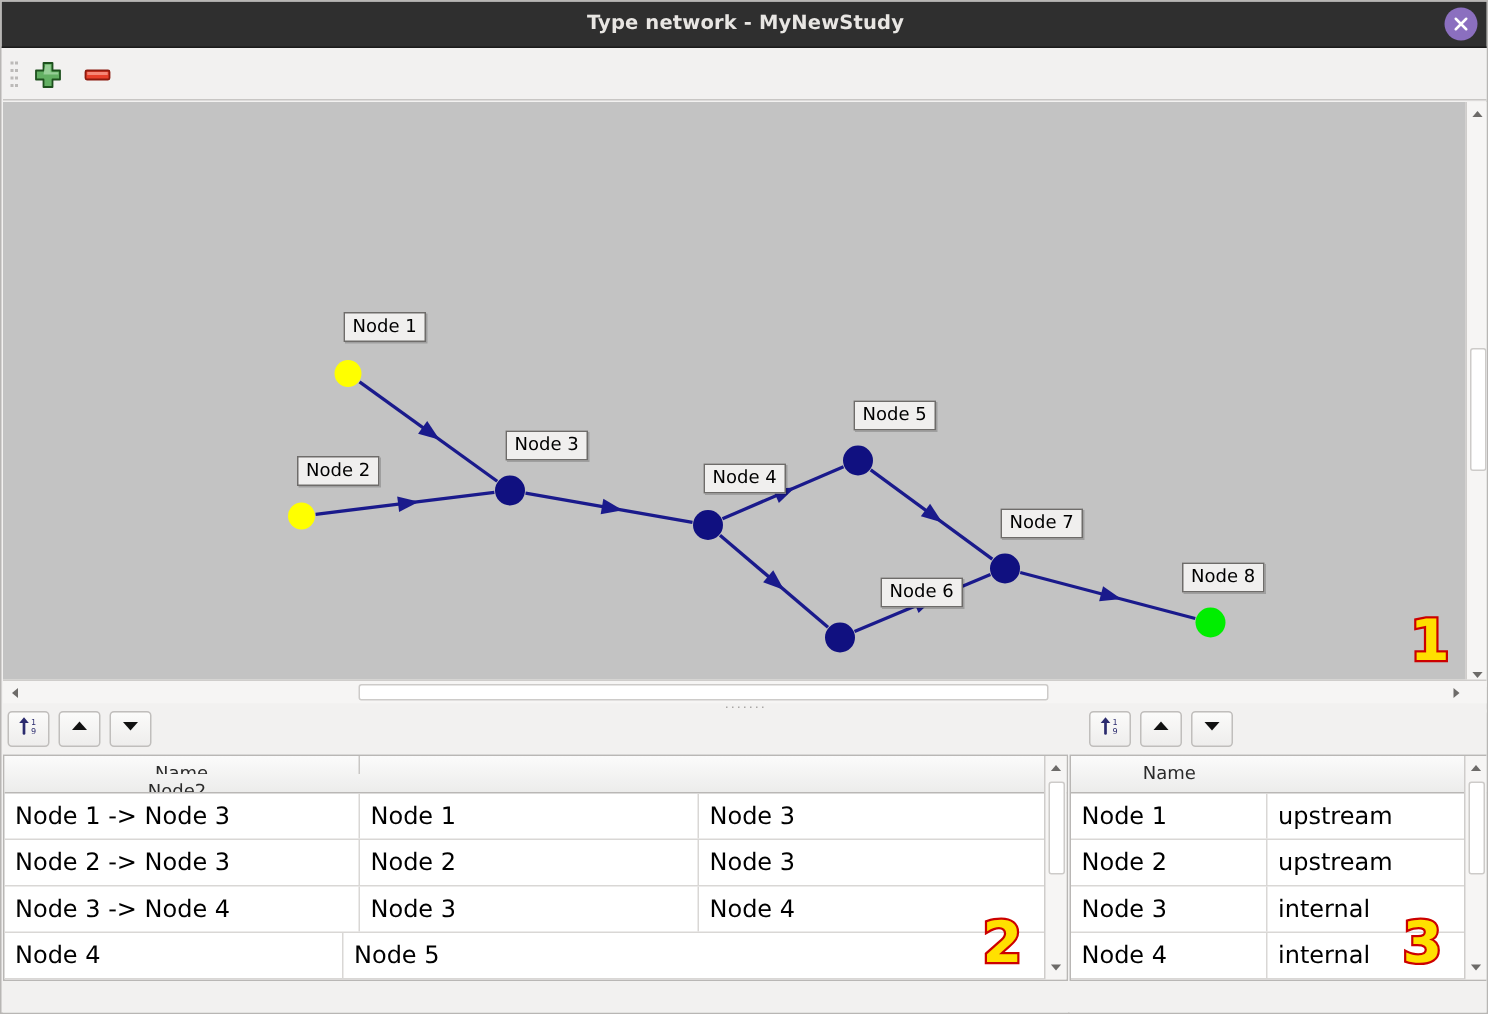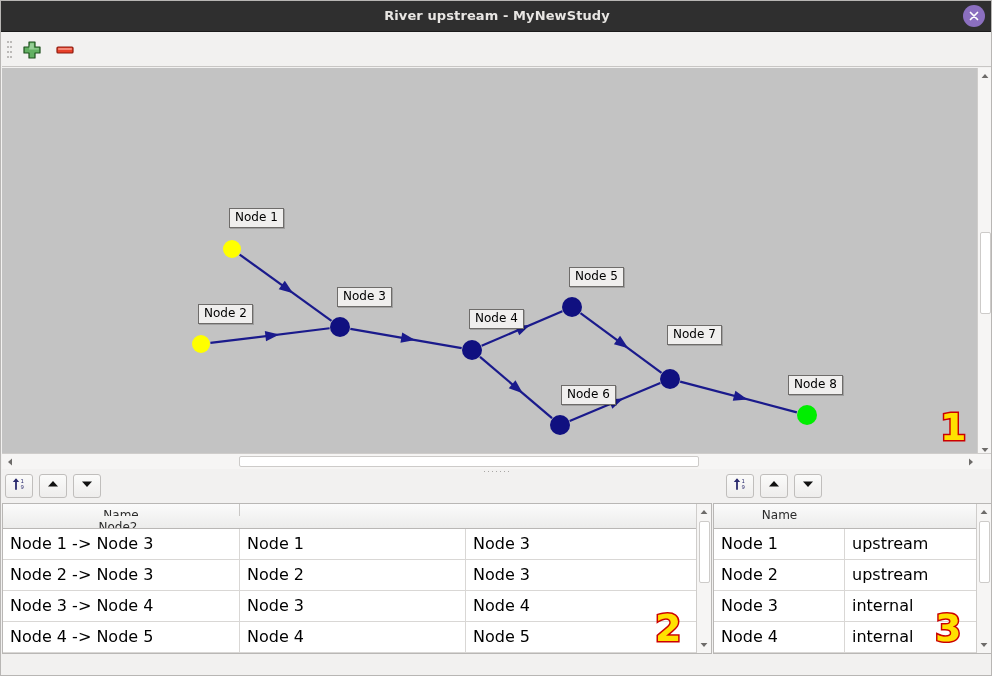--- a/index.html
+++ b/index.html
@@ -289,21 +289,21 @@
     width: 100%; height: 22px;
     background: #f2f1f0;
   }
 </style>
 </head>
 <body>
 
 <div id="app">
 
   <div class="titlebar">
-    <div class="titlebar-text">River upstream - MyNewStudy</div>
+    <div class="titlebar-text">Type network - MyNewStudy</div>
     <div class="close-btn">
       <svg width="22" height="22" viewBox="0 0 22 22" aria-hidden="true">
         <path d="M7.5 7.5 L14.5 14.5 M14.5 7.5 L7.5 14.5" stroke="#ffffff" stroke-width="1.7" stroke-linecap="round"></path>
       </svg>
     </div>
   </div>
 
   <div class="toolbar">
     <div class="tb-grip">
       <i></i>
@@ -365,22 +365,22 @@
             <circle cx="668" cy="311" r="10" fill="#101080"></circle>
             <circle cx="805" cy="347" r="10" fill="#00ee00"></circle>
           </g>
       </svg>
       <div id="node-labels">
           <div class="node-label" style="left: 227px; top: 140px;">Node 1</div>
           <div class="node-label" style="left: 196px; top: 236px;">Node 2</div>
           <div class="node-label" style="left: 335px; top: 219px;">Node 3</div>
           <div class="node-label" style="left: 467px; top: 241px;">Node 4</div>
           <div class="node-label" style="left: 567px; top: 199px;">Node 5</div>
-          <div class="node-label" style="left: 559px; top: 317px;">Node 6</div>
-          <div class="node-label" style="left: 665px; top: 257px;">Node 7</div>
+          <div class="node-label" style="left: 585px; top: 317px;">Node 6</div>
+          <div class="node-label" style="left: 665px; top: 271px;">Node 7</div>
           <div class="node-label" style="left: 786px; top: 307px;">Node 8</div>
         </div>
     </div>
 
     <div class="sb-v">
       <div class="arrow-up">
         <svg class="arrow-glyph" width="14" height="14" viewBox="0 0 14 14">
           <path d="M7 5 L10.4 9 L3.6 9 z" fill="#6d6b69"></path>
         </svg>
       </div>
@@ -457,21 +457,20 @@
             <div class="gc" style="width: 237px;">Node 2 -&gt; Node 3</div>
             <div class="gc" style="width: 226px;">Node 2</div>
             <div class="gc" style="width: 230px;">Node 3</div>
           </div>
           <div class="grid-row">
             <div class="gc" style="width: 237px;">Node 3 -&gt; Node 4</div>
             <div class="gc" style="width: 226px;">Node 3</div>
             <div class="gc" style="width: 230px;">Node 4</div>
           </div>
           <div class="grid-row">
-            <div class="gc" style="width: 237px;">Node 4 -&gt; Node 5</div>
             <div class="gc" style="width: 226px;">Node 4</div>
             <div class="gc" style="width: 230px;">Node 5</div>
           </div>
           <div class="grid-row blank">
             <div class="gc" style="width: 237px;"></div>
             <div class="gc" style="width: 226px;"></div>
             <div class="gc" style="width: 230px;"></div>
           </div>
         </div>
       <div class="grid-vsb">

